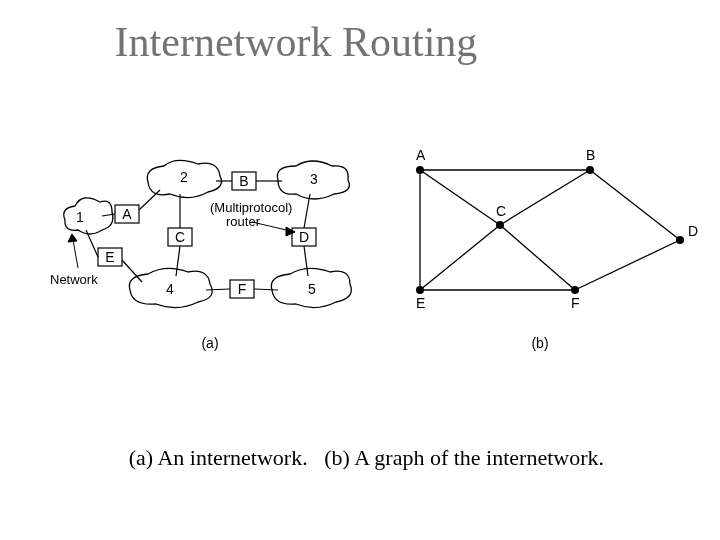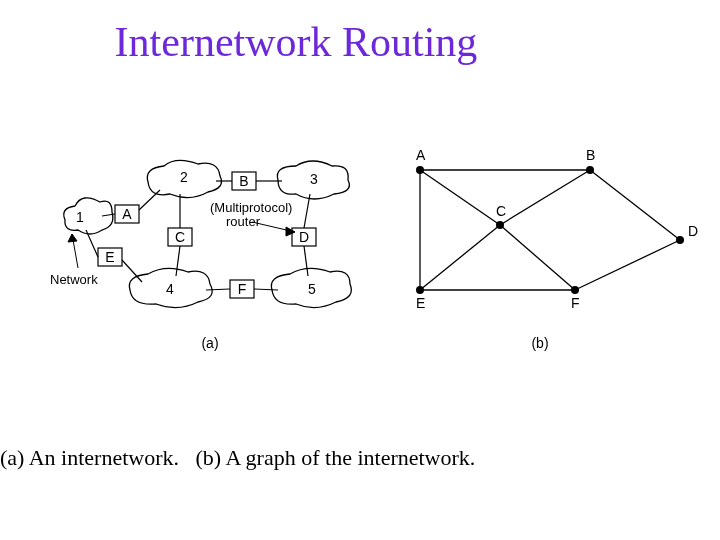--- a/index.html
+++ b/index.html
@@ -1,17 +1,17 @@
 <!DOCTYPE html>
 <html><head>
 <meta charset="utf-8">
 <style>
   html,body{margin:0;padding:0;width:720px;height:540px;background:#fff;font-family:"Times New Roman",Times,serif;color:#000}
-  .title{position:absolute;top:18px;left:0;width:592px;text-align:center;font-size:42px;color:#6d28d9}
-  .caption{position:absolute;top:445px;left:0;width:604px;text-align:left;font-size:22px}
+  .title{position:absolute;top:18px;left:0;width:592px;text-align:center;font-size:42px;color:#737373}
+  .caption{position:absolute;top:445px;left:0;width:604px;text-align:right;font-size:22px}
   svg{position:absolute}
   .lbl{font-family:Arial,Helvetica,sans-serif;font-size:14px}
   .lbls{font-family:Arial,Helvetica,sans-serif;font-size:13px}
 </style>
 </head>
 <body>
 
 <div class="title">Internetwork Routing</div>
 
 <svg width="360" height="240" viewBox="0 0 360 240" style="left:20px;top:130px">

